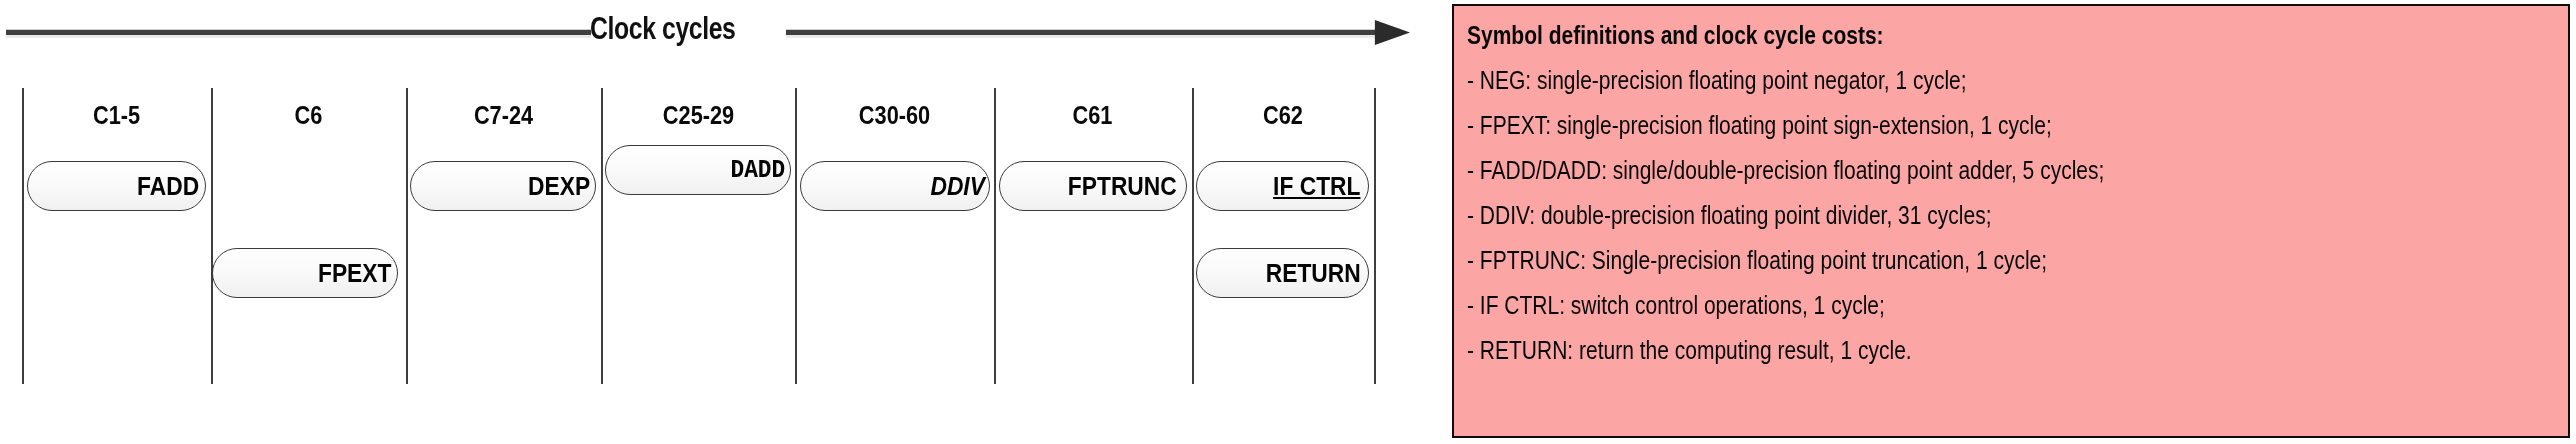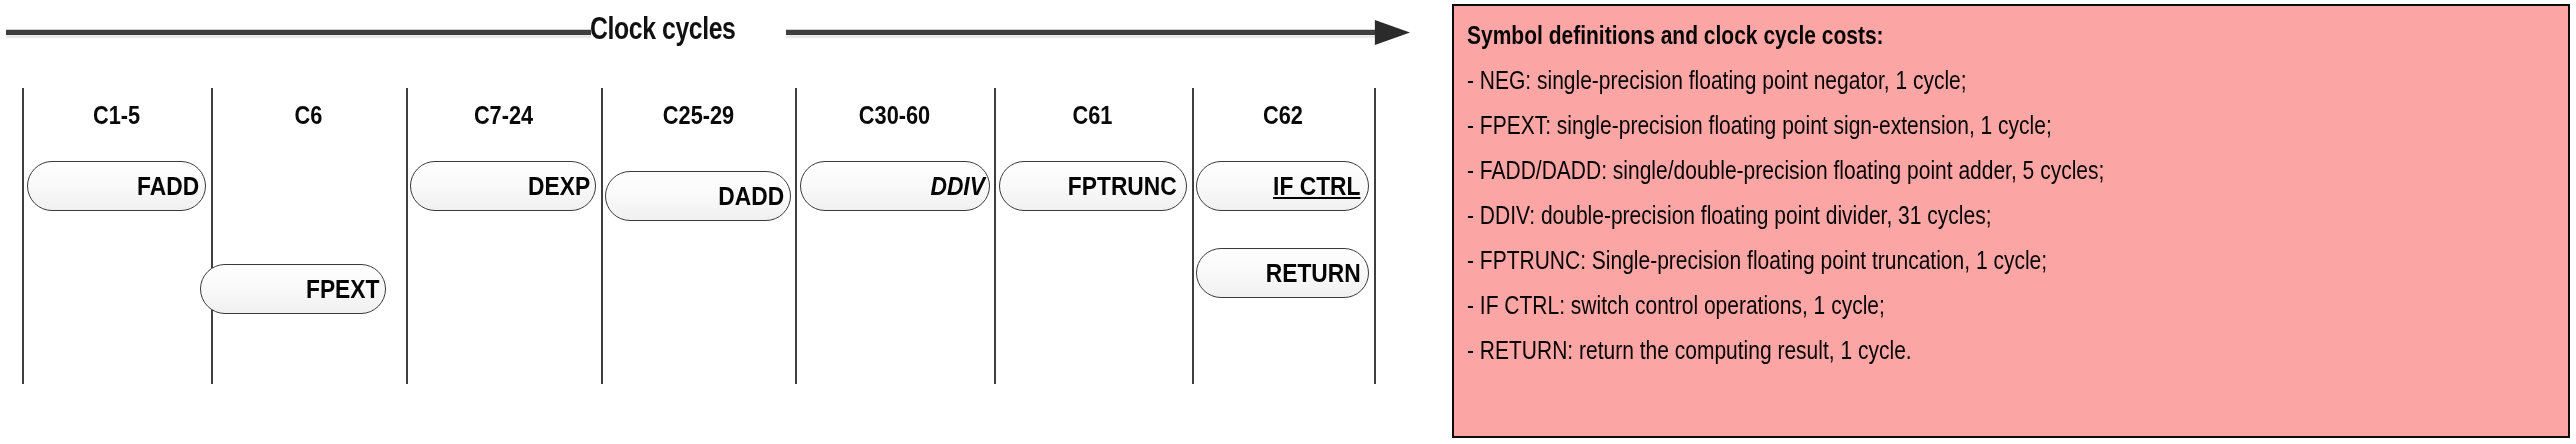--- a/index.html
+++ b/index.html
@@ -171,34 +171,34 @@
       <div class="col-label" style="left:795px;width:199px;">C30-60</div>
       <div class="col-label" style="left:994px;width:197px;">C61</div>
       <div class="col-label" style="left:1192px;width:182px;">C62</div>
 
       <div class="pill" style="left:26.5px;  top:161px; width:179px;">
         <span>FADD</span>
       </div>
       <div class="pill" style="left:410px; top:161px; width:186px;">
         <span>DEXP</span>
       </div>
-      <div class="pill" style="left:605px; top:171px; width:186px;">
+      <div class="pill" style="left:605px; top:145px; width:186px;font-family:Liberation Mono, monospace;">
         <span>DADD</span>
       </div>
       <div class="pill" style="left:800px;top:161px; width:190px;font-style:italic;">
         <span>DDIV</span>
       </div>
       <div class="pill" style="left:999px;top:161px; width:188px;">
         <span>FPTRUNC</span>
       </div>
       <div class="pill" style="left:1196px;top:161px; width:173px;text-decoration:underline;">
         <span>IF CTRL</span>
       </div>
 
-      <div class="pill" style="left:200px; top:248px; width:186px;margin-top:16px;">
+      <div class="pill" style="left:212px; top:248px; width:186px;">
         <span>FPEXT</span>
       </div>
       <div class="pill" style="left:1196px;top:248px; width:173px;">
         <span>RETURN</span>
       </div>
 
     </div>
   </div>
 
   <div id="legend-box">

